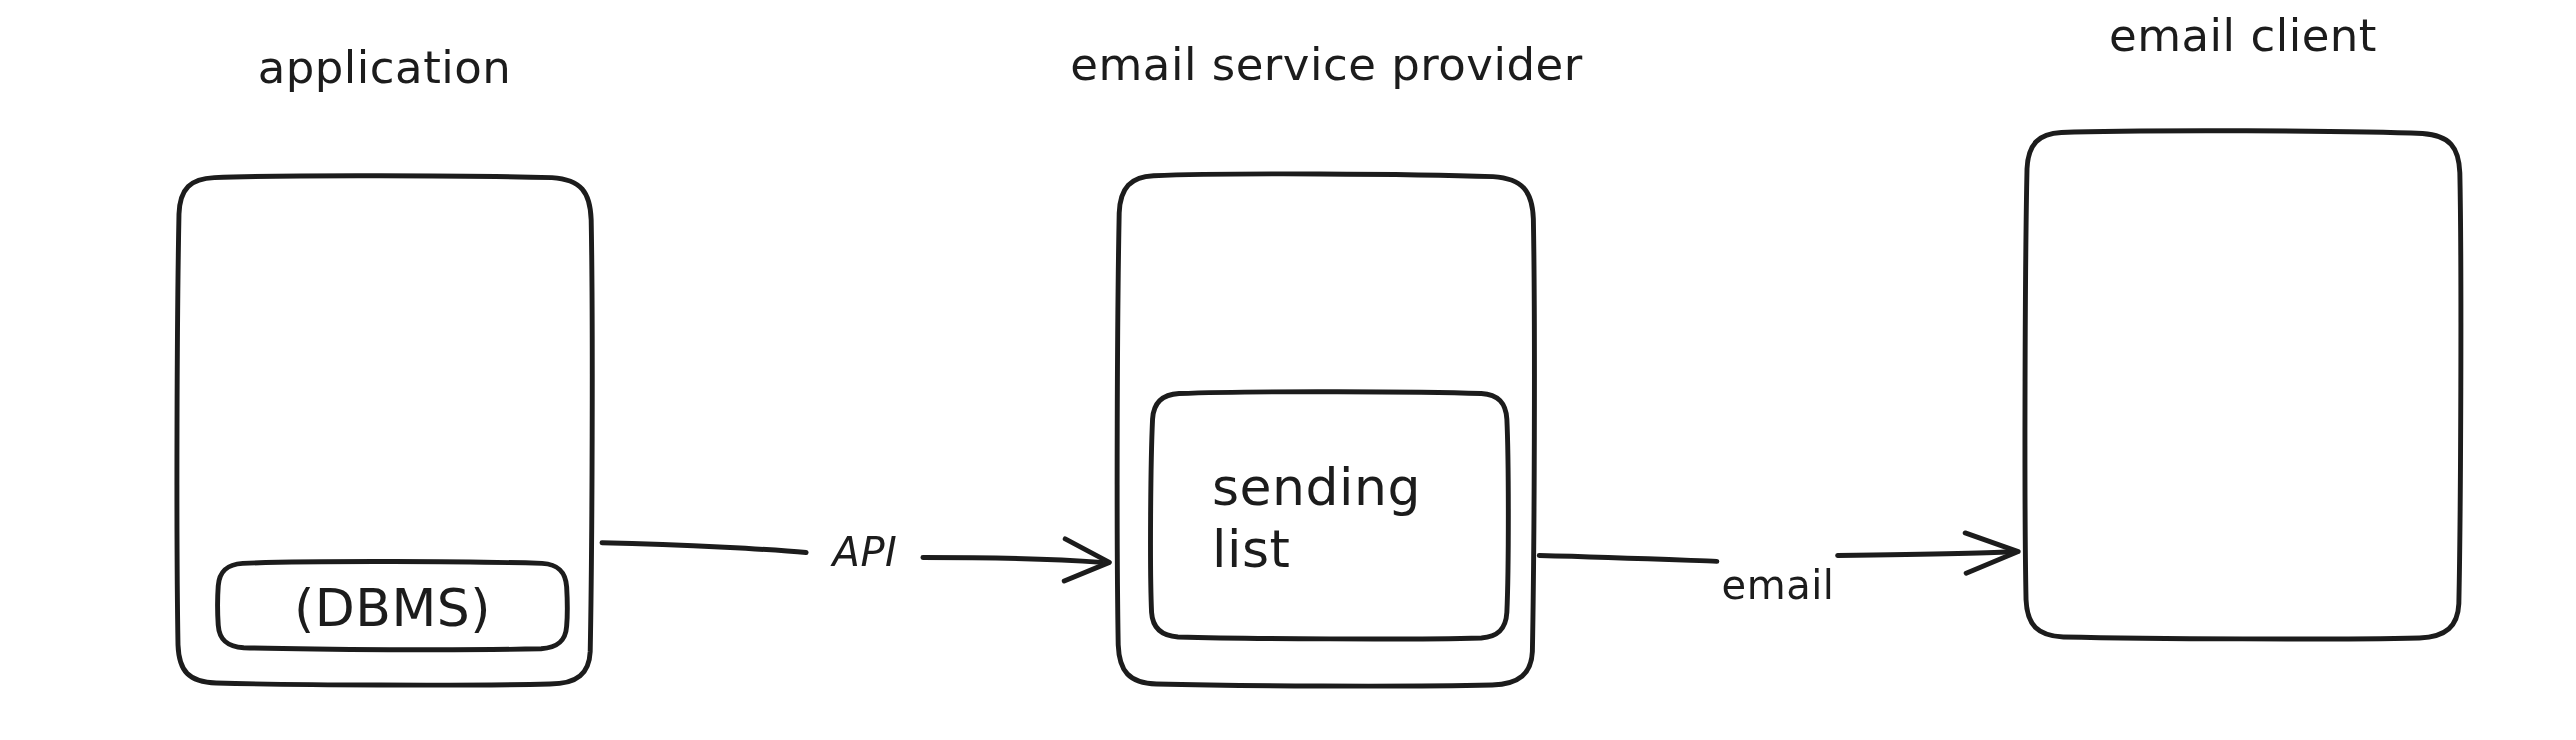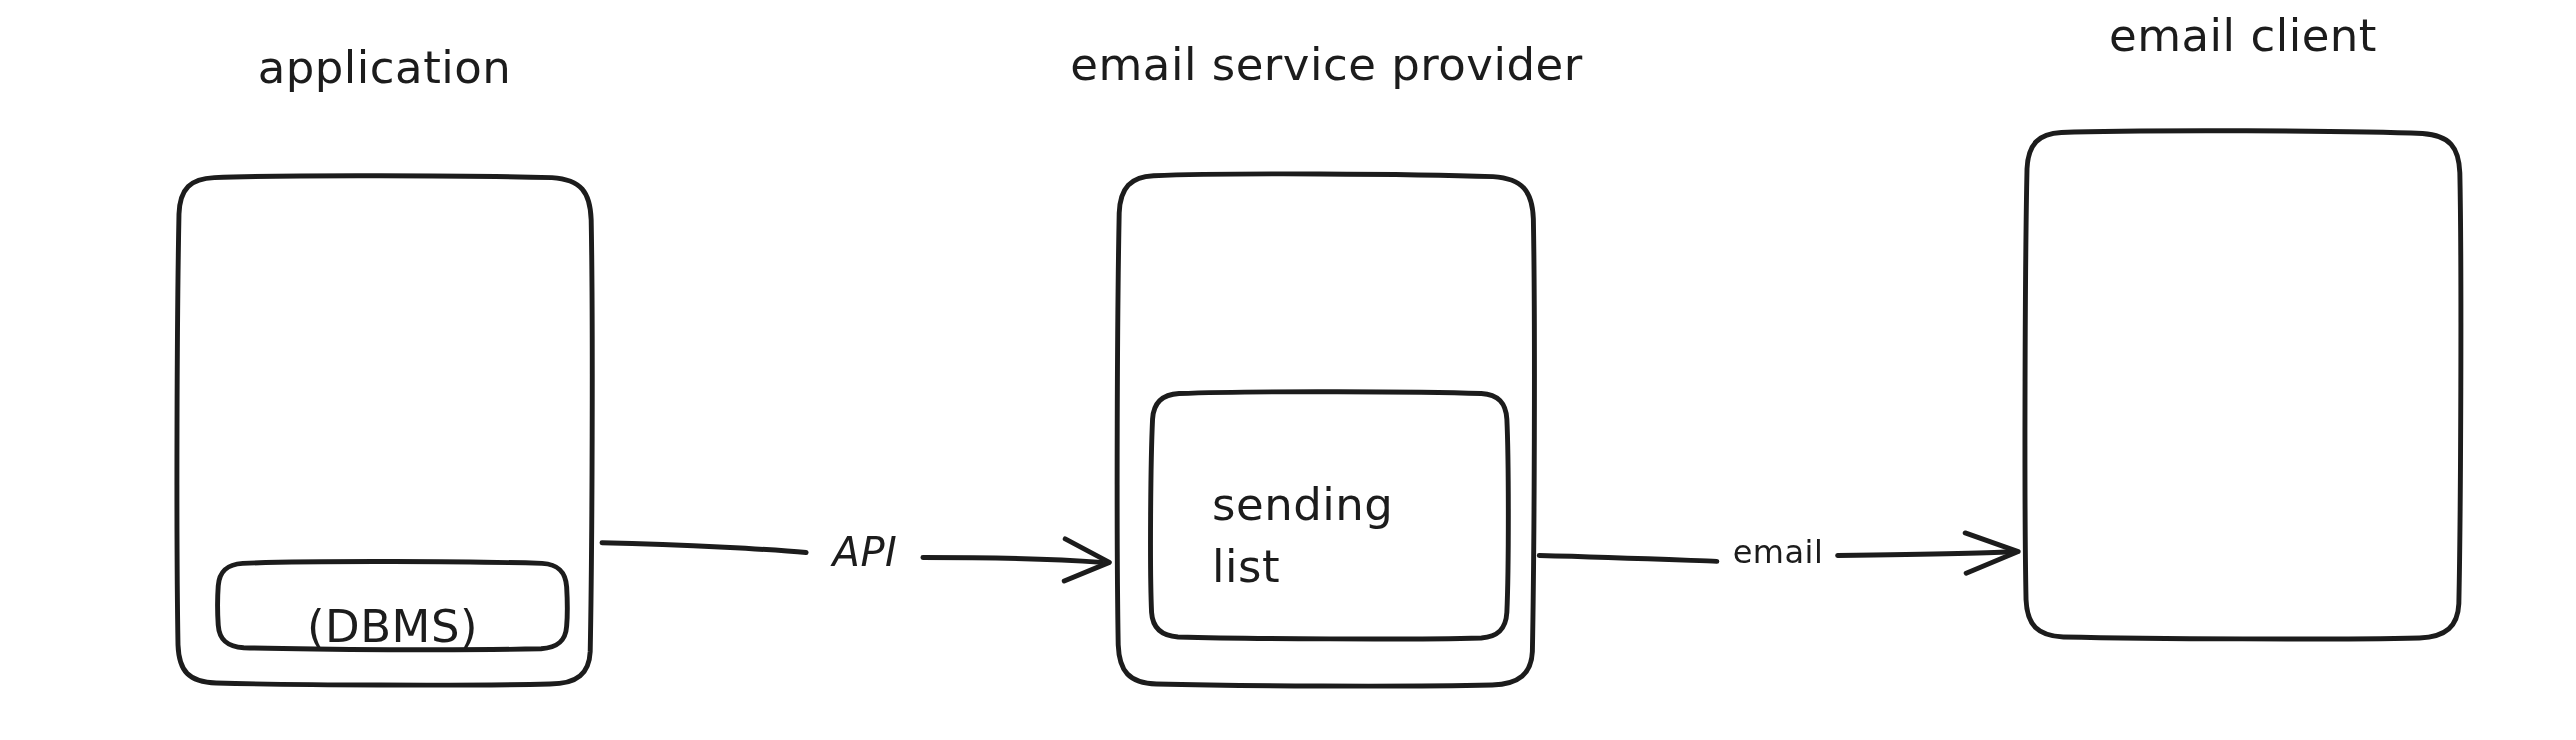--- a/index.html
+++ b/index.html
@@ -33,38 +33,38 @@
     letter-spacing: 0.5px;
   }
   
   .caption {
     font-size: 45px;
     font-weight: 400;
     text-align: center;
   }
   
   .inner-label {
-    font-size: 45px;
-    margin-top: 22px;
+    font-size: 52px;
   }
   .inner-label.centered {
     text-align: center;
     width: 100%;
   }
   
   .edge-label {
     font-size: 32px;
     text-align: center;
   }
   .edge-label.api {
     font-style: italic;
     font-size: 40px;
   }
   .edge-label.email {
-    font-size: 32px;
+    font-size: 40px;
+    margin-top: 28px;
   }
   .multiline {
     line-height: 1.22;
   }
 </style>
 </head>
 <body>
 
 <div id="canvas">
 

